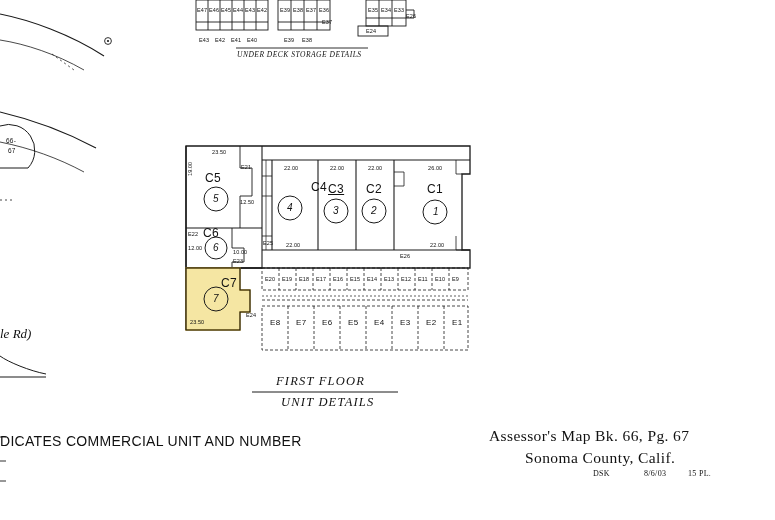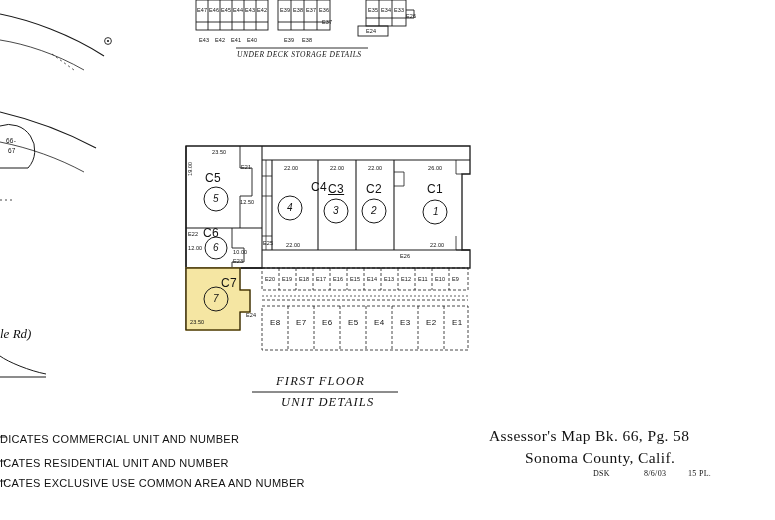--- a/index.html
+++ b/index.html
@@ -22,21 +22,21 @@
     white-space: nowrap;
     font-family: "Liberation Sans", sans-serif;
     color: #111;
     line-height: 1;
   }
   .tiny { font-size: 5.5px; letter-spacing: 0.1px; }
   .tiny2 { font-size: 6.5px; letter-spacing: 0.2px; }
   .sm { font-size: 8px; letter-spacing: 0.3px; }
   .lbl-unit { font-size: 12px; letter-spacing: 0.4px; }
   .circ-num { font-size: 10px; font-style: italic; }
-  .legend { font-size: 11px; letter-spacing: 0.3px; }
+  .legend { font-size: 14px; letter-spacing: 0.3px; }
   .title-big {
     font-family: "Liberation Serif", serif;
     font-size: 15.5px;
     letter-spacing: 0.4px;
   }
   .title-small {
     font-family: Liberation Serif, serif;
     font-size: 8px;
     letter-spacing: 0.3px;
     padding-left: 44px;
@@ -276,23 +276,21 @@
   <div class="txt tiny" style="left:428px; top:166px;">26.00</div>
   <div class="txt tiny" style="left:286px; top:243px;">22.00</div>
   <div class="txt tiny" style="left:430px; top:243px;">22.00</div>
 
   <div class="txt" style="left:0px; top:327px; font-family:'Liberation Serif',serif; font-size:13px; font-style:italic;">le Rd)</div>
 
   <div class="txt hdr-italic" style="left:276px; top:375px;">FIRST FLOOR</div>
   <div class="txt hdr-italic" style="left:281px; top:396px;">UNIT DETAILS</div>
 
   <div class="txt legend" style="left:0px; top:434px;">DICATES COMMERCIAL UNIT AND NUMBER</div>
-  <div class="txt legend" style="left:0px; top:458px;">ICATES RESIDENTIAL UNIT AND NUMBER</div>
-  <div class="txt legend" style="left:0px; top:478px;">ICATES EXCLUSIVE USE COMMON AREA AND NUMBER</div>
-
-  <div class="txt title-big" style="left:489px; top:428px;">Assessor's Map Bk. 66, Pg. 58</div>
+
+  <div class="txt title-big" style="left:489px; top:428px;">Assessor's Map Bk. 66, Pg. 67</div>
   <div class="txt title-big" style="left:525px; top:450px;">Sonoma County, Calif.</div>
   <div class="txt title-small" style="left:738px; top:456px;">(ACAD)</div>
   <div class="txt title-small" style="left:549px; top:470px;">DSK</div>
   <div class="txt title-small" style="left:600px; top:470px;">8/6/03</div>
   <div class="txt title-small" style="left:644px; top:470px;">15 PL.</div>
 
 </div>
 
 </body></html>

